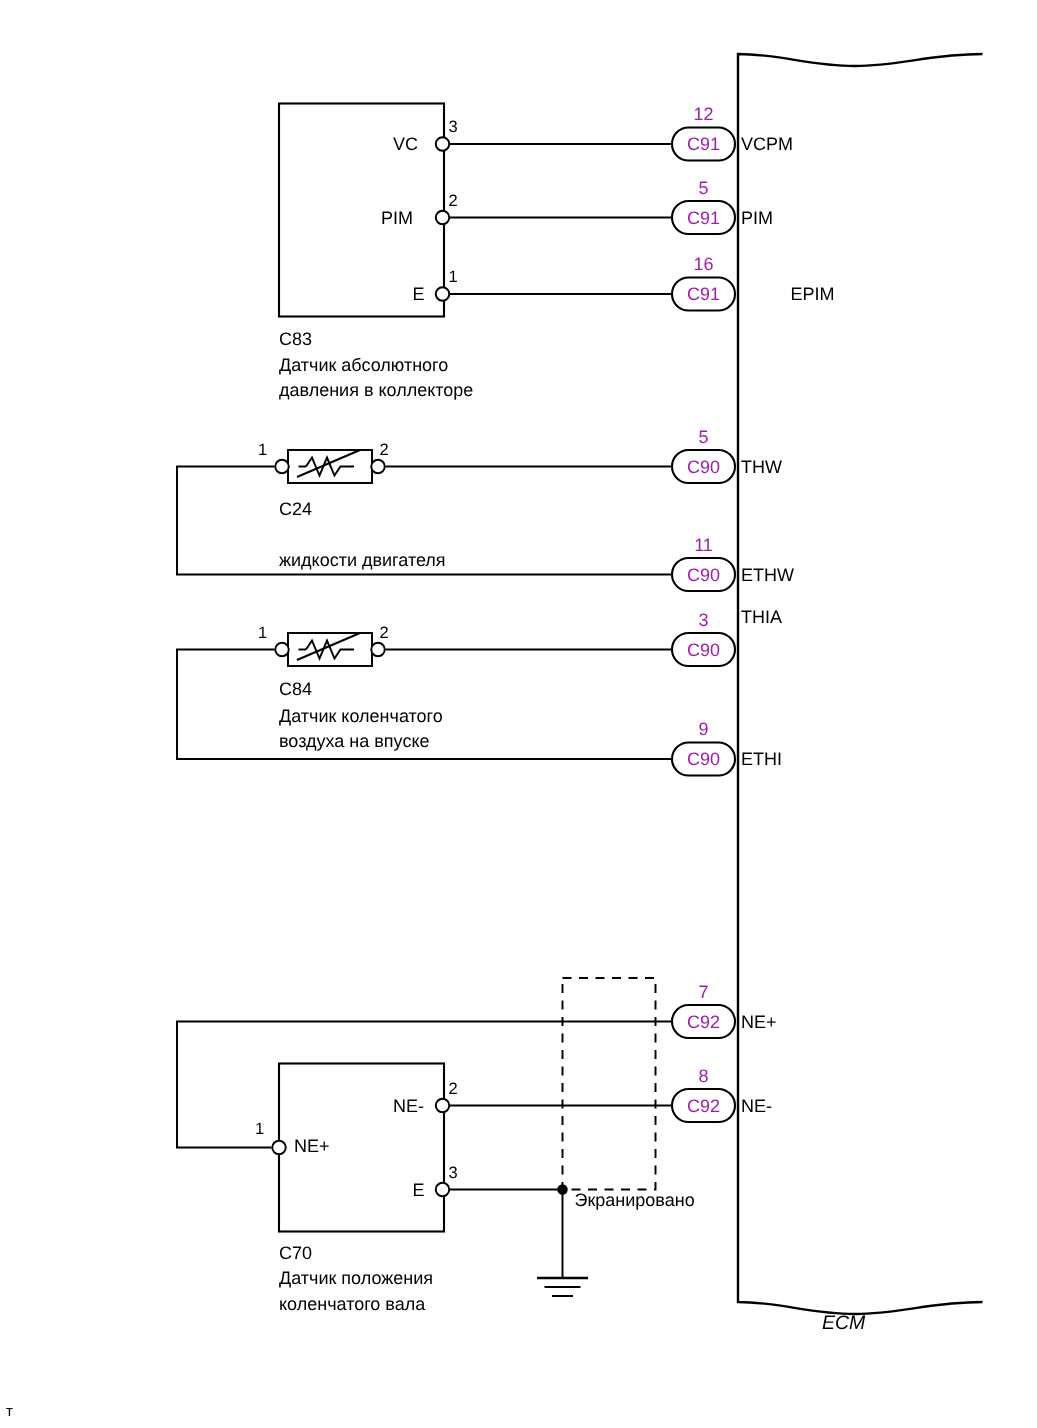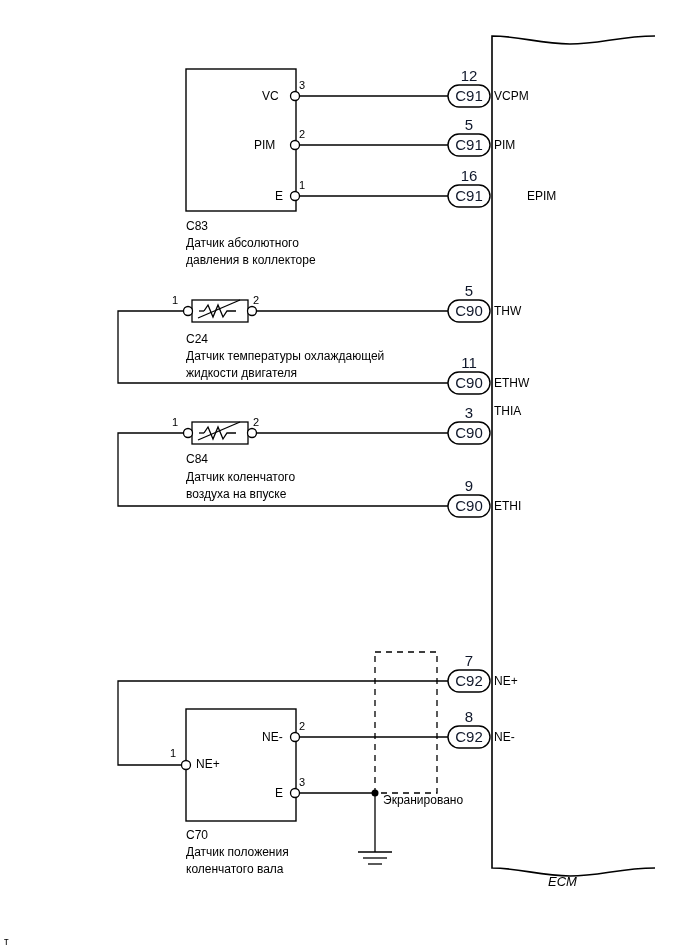--- a/index.html
+++ b/index.html
@@ -30,25 +30,25 @@
     font-size: 12px;
     line-height: 14px;
     white-space: pre;
     color: #000;
   }
   .lbl.pin {
     font-size: 11px;
   }
   .conn-text {
     position: absolute;
-    font-size: 15px;
+    font-size: 12px;
     line-height: 14px;
     white-space: pre;
     text-align: center;
-    color: #0f172a;
+    color: #a21caf;
   }
   .ital {
     font-style: italic;
     font-size: 13px;
   }
   .corner-mark {
     position: absolute;
     font-size: 10px;
     color: #000;
   }
@@ -158,21 +158,20 @@
   <div class="lbl" style="left:275px; top:189px;">E</div>
   <div class="lbl pin" style="left:299px; top:178px;">1</div>
 
   <div class="lbl" style="left:186px; top:219px;">C83</div>
   <div class="lbl" style="left:186px; top:236px;">Датчик абсолютного</div>
   <div class="lbl" style="left:186px; top:253px;">давления в коллекторе</div>
 
   <div class="lbl pin" style="left:172px; top:293px;">1</div>
   <div class="lbl pin" style="left:253px; top:293px;">2</div>
   <div class="lbl" style="left:186px; top:332px;">C24</div>
-  <div class="lbl" style="left:186px; top:349px;">Датчик температуры охлаждающей</div>
   <div class="lbl" style="left:186px; top:366px;">жидкости двигателя</div>
 
   <div class="lbl pin" style="left:172px; top:415px;">1</div>
   <div class="lbl pin" style="left:253px; top:415px;">2</div>
   <div class="lbl" style="left:186px; top:452px;">C84</div>
   <div class="lbl" style="left:186px; top:470px;">Датчик коленчатого</div>
   <div class="lbl" style="left:186px; top:487px;">воздуха на впуске</div>
 
   <div class="lbl" style="left:196px; top:757px;">NE+</div>
   <div class="lbl pin" style="left:170px; top:746px;">1</div>

